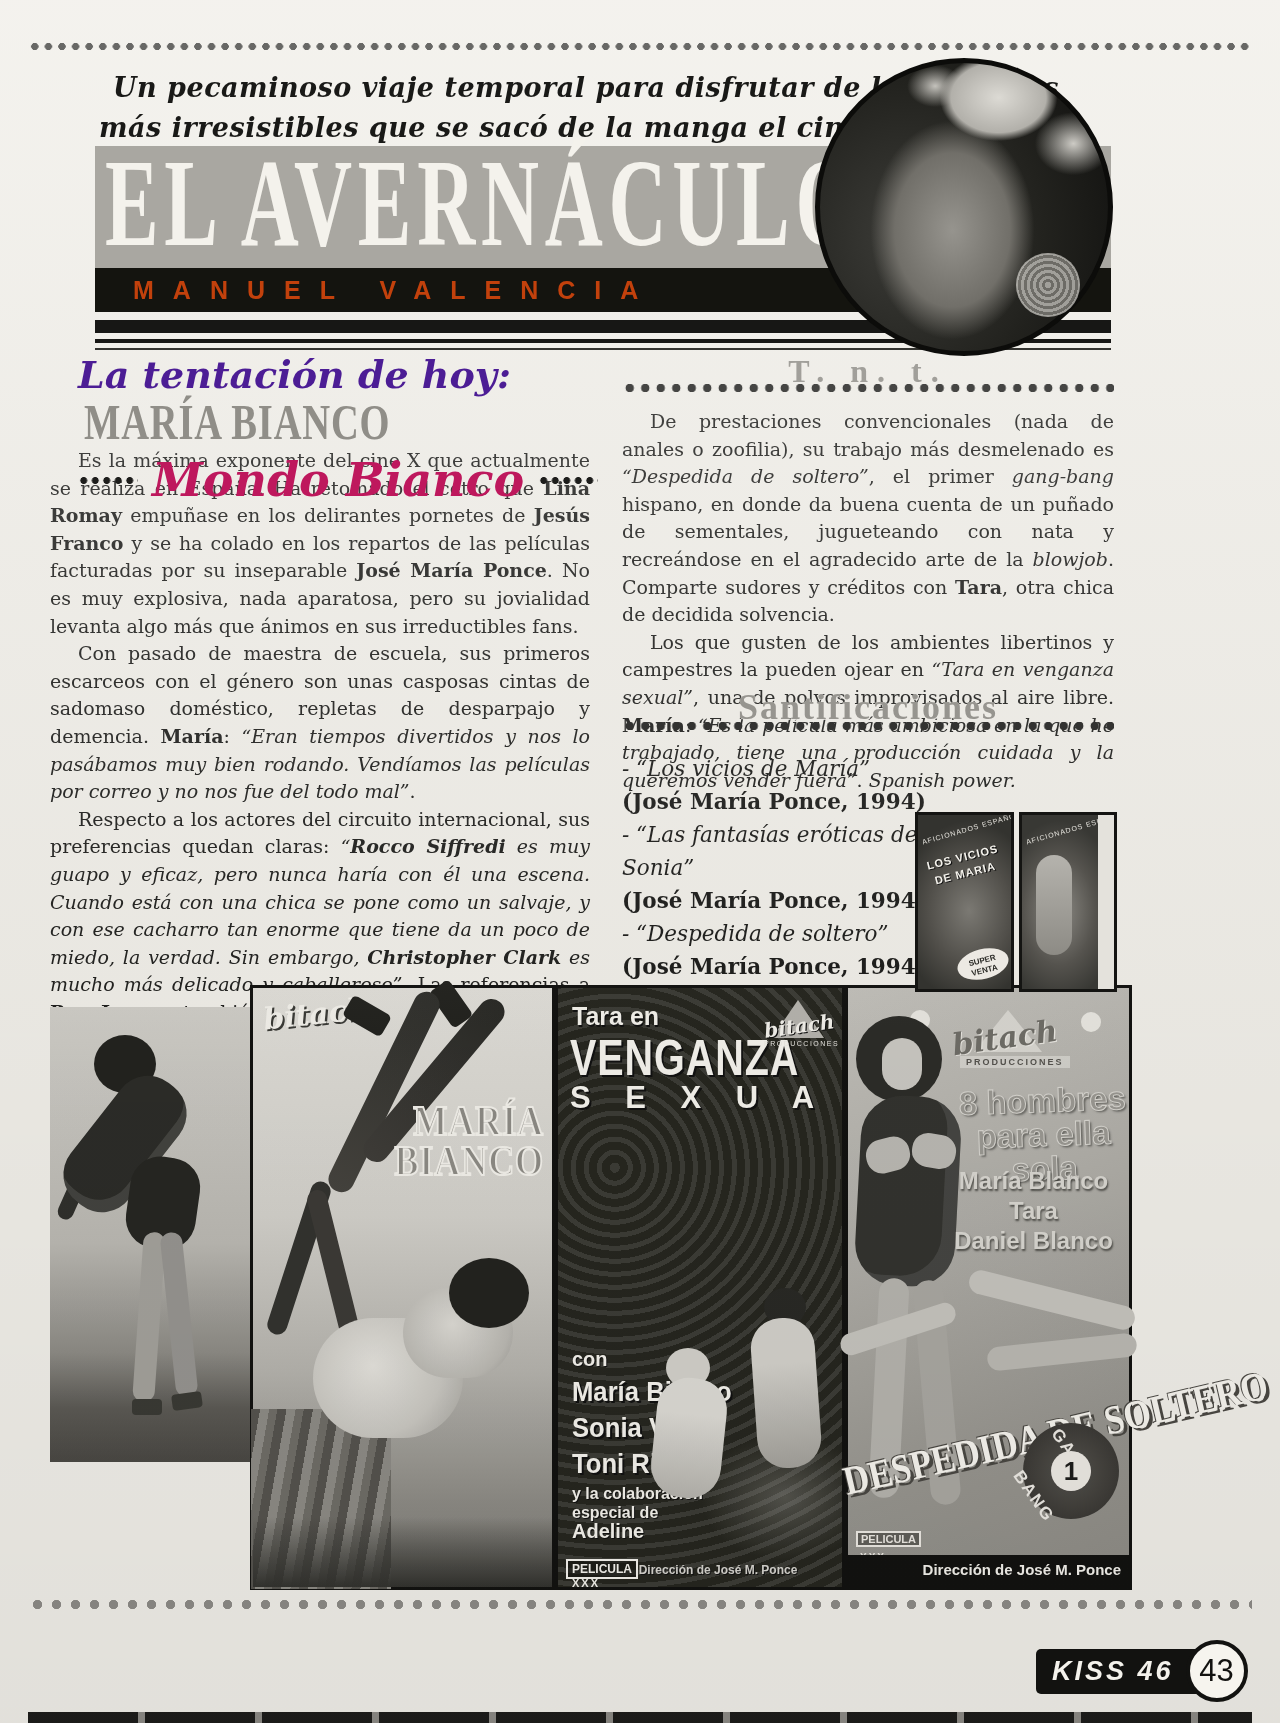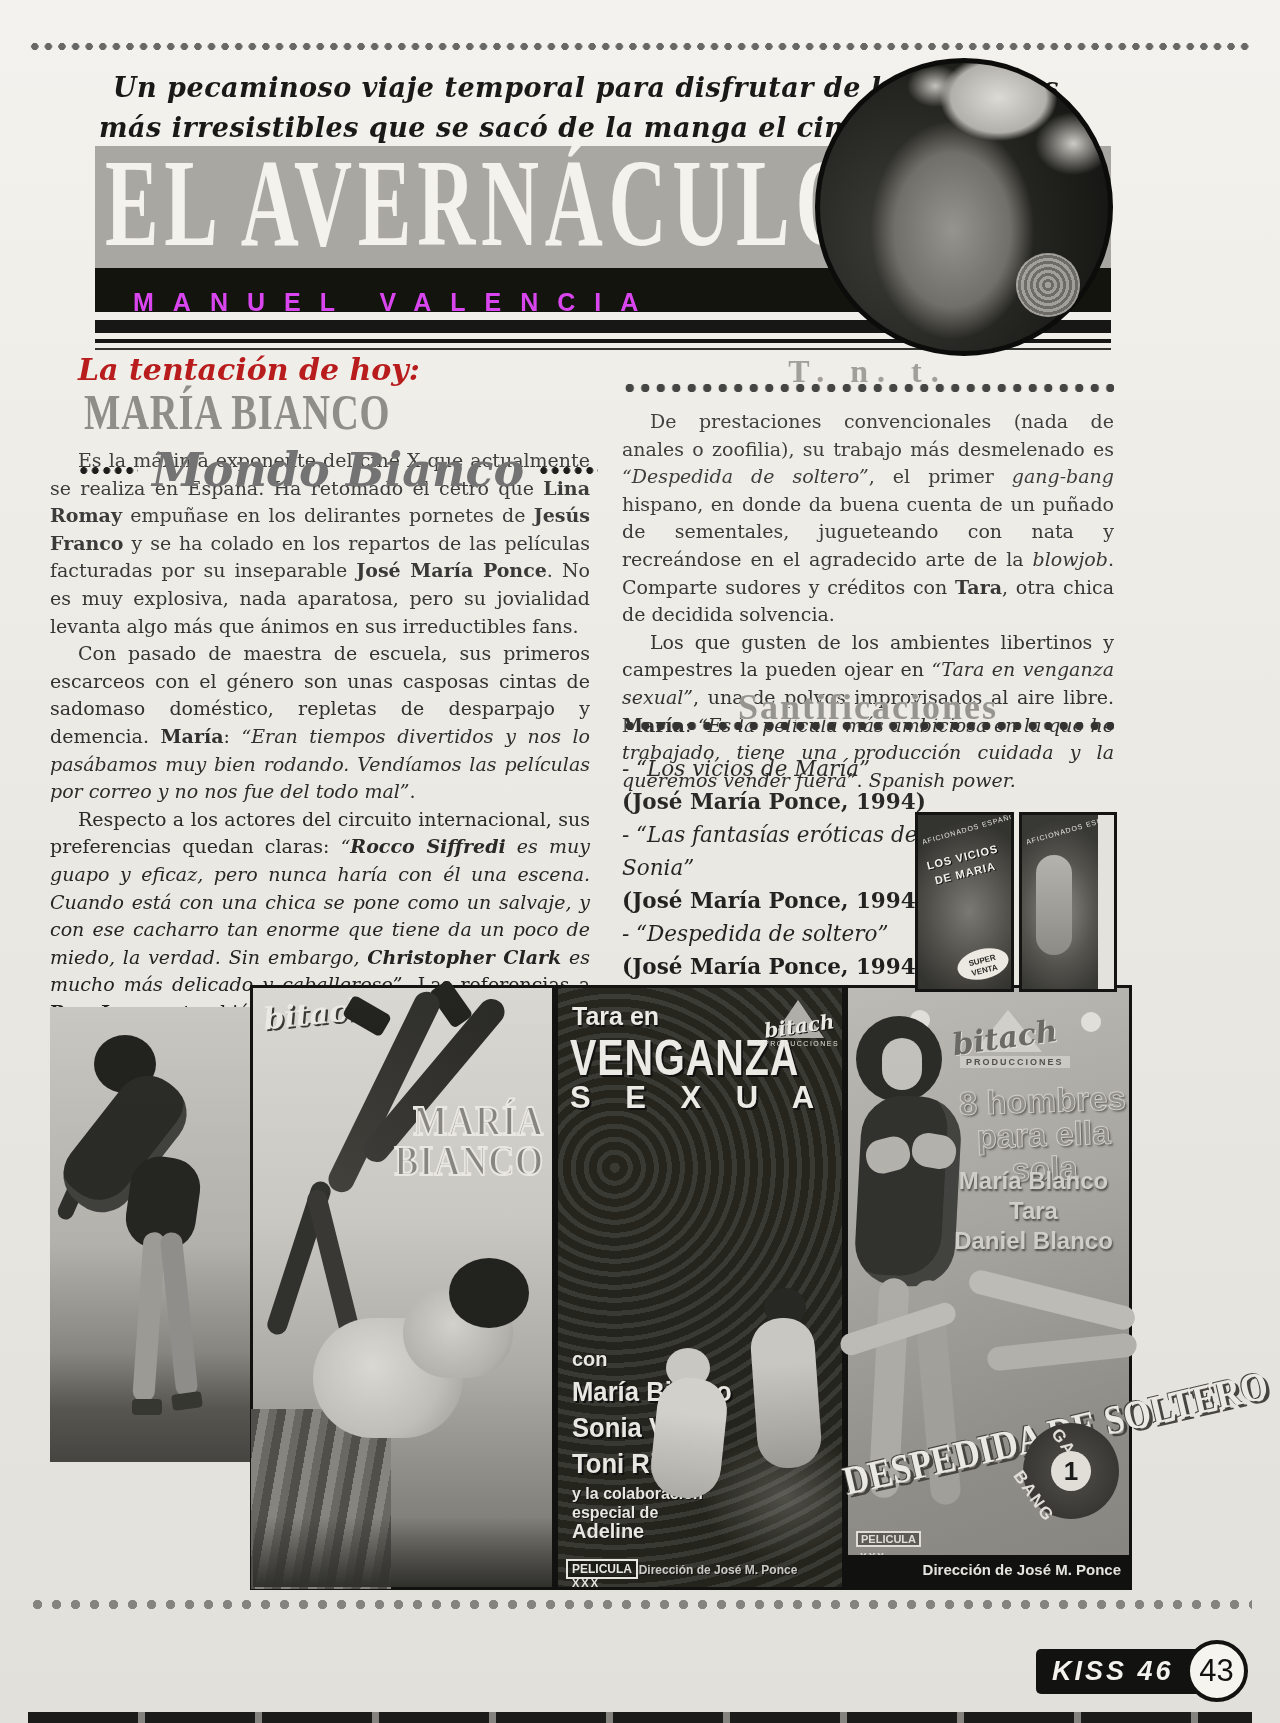--- a/index.html
+++ b/index.html
@@ -19,47 +19,47 @@
   
   #header{position:absolute;left:95px;top:66px;width:1016px;height:300px;z-index:3;}
   .intro-line{font-style:italic;font-weight:bold;font-size:27px;color:#191917;letter-spacing:.5px;}
   .intro-line.l1{position:absolute;left:18px;top:6px;}
   .intro-line.l2{position:absolute;left:4px;top:46px;}
   .band-gray{position:absolute;left:0;top:80px;width:100%;height:122px;background:#a9a7a1;}
   .mast-title{position:absolute;left:10px;top:-4px;color:#f4f2ec;font-family:"Liberation Serif",serif;
         font-weight:bold;font-size:98px;letter-spacing:7px;white-space:nowrap;
         transform:scale(.82,1.28);transform-origin:left center;line-height:122px;}
   .band-black{position:absolute;left:0;top:202px;width:100%;height:44px;background:#14140f;}
-  .mast-byline{position:absolute;left:38px;top:12px;color:#d946ef;font-family:"Liberation Sans",sans-serif;
+  .mast-byline{position:absolute;left:38px;top:0;color:#c2410c;font-family:"Liberation Sans",sans-serif;
         font-weight:bold;font-size:25px;letter-spacing:19px;line-height:44px;white-space:nowrap;}
   .rule1{position:absolute;left:0;top:254px;width:100%;height:13px;background:#171715;}
   .rule2{position:absolute;left:0;top:273px;width:100%;height:4px;background:#171715;}
   .rule3{position:absolute;left:0;top:282px;width:100%;height:2px;background:#33332f;}
   
   .portrait{position:absolute;right:-2px;top:-8px;width:288px;height:288px;border-radius:50%;
         border:5px solid #0c0c0a;z-index:5;background:
         radial-gradient(95px 70px at 62% 12%, #dcdad4 0%, #b2b0aa 50%, rgba(0,0,0,0) 62%),
         radial-gradient(55px 45px at 88% 28%, #cdcbc5 0%, rgba(0,0,0,0) 70%),
         radial-gradient(40px 30px at 40% 8%,  #c4c2bc 0%, rgba(0,0,0,0) 70%),
         radial-gradient(105px 140px at 46% 58%, #96948e 0%, #716f69 55%, rgba(0,0,0,0) 78%),
         radial-gradient(60px 26px at 48% 72%, #504e49 0%, rgba(0,0,0,0) 80%),
         radial-gradient(230px 260px at 30% 60%, #3c3c38 0%, #22221e 60%, #131311 100%),#1b1b17;}
   .portrait .pearl{position:absolute;right:28px;bottom:34px;width:64px;height:64px;border-radius:50%;
         background:repeating-radial-gradient(circle at 50% 50%, #d8d6d0 0 3px, #8e8c86 3px 6px);opacity:.7;}
 
   
   #feat-head{position:absolute;left:78px;top:352px;width:520px;z-index:2;}
-  .kicker{font-style:italic;font-weight:bold;font-size:30px;color:#b91c1c;}
+  .kicker{font-style:italic;font-weight:bold;font-size:38px;color:#4c1d95;}
   .star{display:inline-block;font-family:"Liberation Serif",serif;font-weight:bold;font-size:47px;
         color:#908e88;letter-spacing:1px;transform:scale(.82,1.1);transform-origin:left bottom;
         vertical-align:-6px;margin-left:6px;white-space:nowrap;}
   .mondo-row{display:flex;align-items:center;margin-top:2px;}
   .leader{flex:1;height:11px;background-image:radial-gradient(circle,#1d1d1b 3.2px,transparent 3.7px);
         background-size:11.5px 11px;background-repeat:repeat-x;background-position:left center;}
-  .mondo{font-style:italic;font-weight:bold;font-size:46px;padding:0 14px;white-space:nowrap;color:#737373;}
+  .mondo{font-style:italic;font-weight:bold;font-size:46px;padding:0 14px;white-space:nowrap;color:#be185d;}
 
   
   .body-col{position:absolute;text-align:justify;font-size:19px;line-height:27.6px;color:#20201e;}
   #left-col{left:50px;top:447px;width:540px;}
   #right-col-1{left:622px;top:408px;width:492px;}
   .body-col p{margin:0;text-indent:28px;}
   .b{font-weight:bold;} .i{font-style:italic;}
 
   
   .sec-head{position:absolute;left:622px;width:492px;height:34px;}

